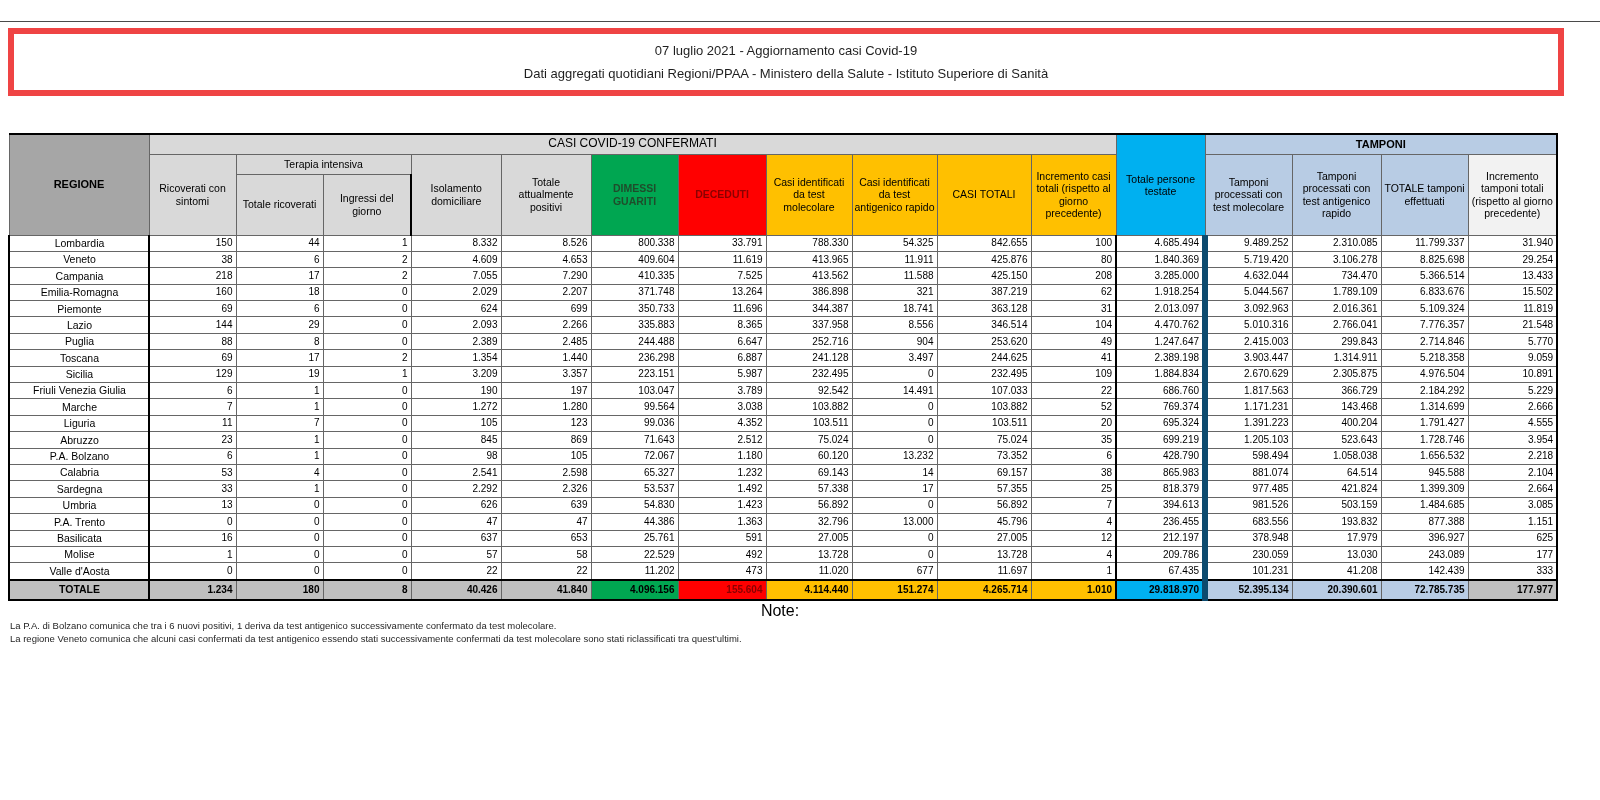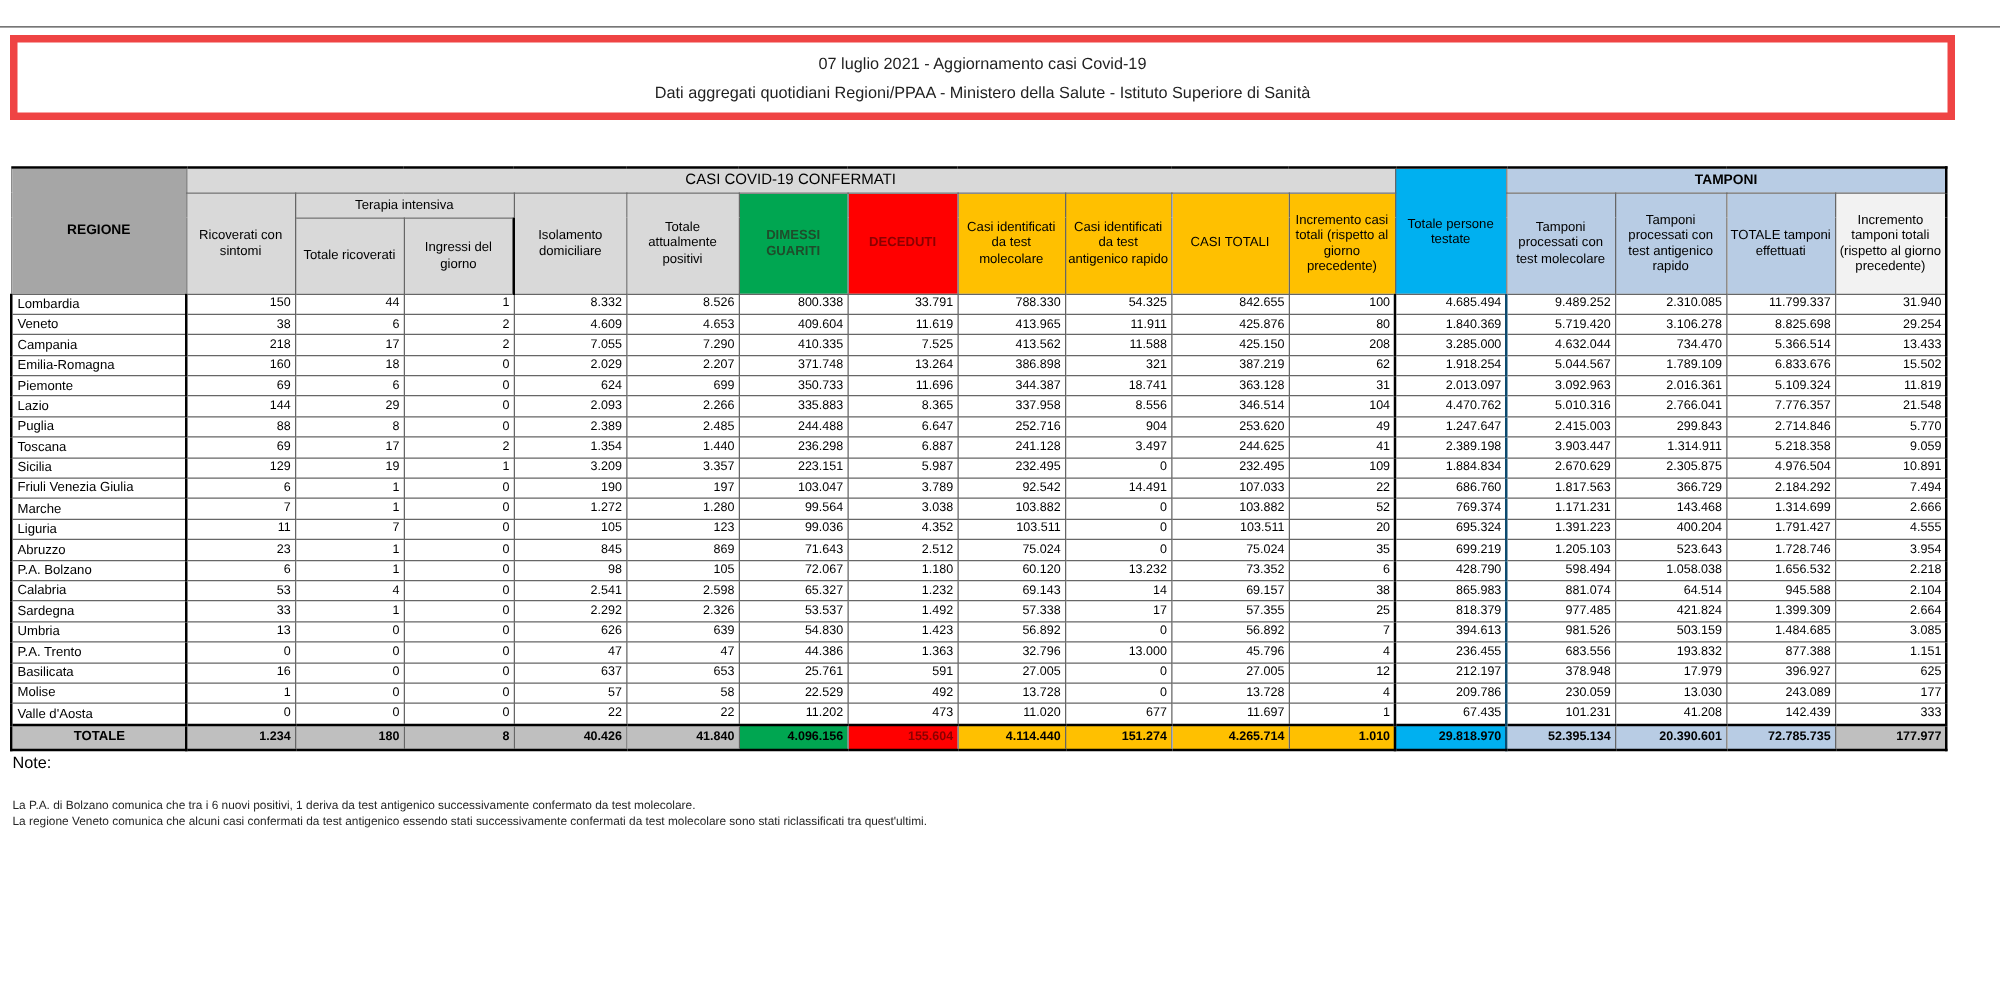--- a/index.html
+++ b/index.html
@@ -17,36 +17,36 @@
   thead .green-h{background:var(--green);color:var(--green-text);font-weight:bold;}
   thead .red-h{background:var(--red);color:var(--red-text);font-weight:bold;}
   thead .yellow-h{background:var(--yellow);}
   thead .cyan-h{background:var(--cyan);border-left:2px solid #000;border-right:2px solid #000;}
   thead .blue-h{background:var(--light-blue);}
   thead .pale-h{background:var(--pale-gray);}
   thead tr th:last-child{border-right:2px solid #000;}
   thead tr:first-child th{border-top:2px solid #000;}
   tbody td{height:13.4px;font-size:10px;line-height:1;padding:1px 3px;background:#fff;
     border:1px solid #6e6e6e;vertical-align:middle;}
-  tbody td.region{text-align:left;font-size:10.5px;padding-left:4px;}
+  tbody td.region{text-align:center;font-size:10.5px;padding-left:4px;}
   tbody td.num{text-align:right;}
   tbody td:first-child{border-left:2px solid #000;border-right:2px solid #000;}
   tbody td:nth-child(12){border-right:2px solid #000;}
-  tbody td:nth-child(13){border-left:2px solid #000;border-right:2px solid #0c4a6e;}
+  tbody td:nth-child(13){border-left:2px solid #000;border-right:6px solid #0c4a6e;}
   tbody td:last-child{border-right:2px solid #000;}
   tbody tr.totale td{height:16px;font-weight:bold;border-top:2px solid #000;border-bottom:2px solid #000;}
   td.gray{background:var(--totale-gray);}
   td.green{background:var(--green);}
   td.red{background:var(--red);color:var(--red-text);}
   td.yellow{background:var(--yellow);}
   td.cyan{background:var(--cyan);}
   td.blue{background:var(--light-blue);}
   tr.totale td.region{text-align:center;}
   .notes{position:absolute;left:10px;top:602px;width:1540px;}
-  .notes-label{font-size:13px;margin-bottom:22px;}
+  .notes-label{font-size:16px;text-align:center;}
   .note-line{font-size:9.5px;color:#262626;line-height:1.35;}
 </style>
 </head>
 <body>
 
 <div class="top-rule"></div>
 
 <div class="title-box">
   <div>07 luglio 2021 - Aggiornamento casi Covid-19</div>
   <div>Dati aggregati quotidiani Regioni/PPAA - Ministero della Salute - Istituto Superiore di Sanità</div>
@@ -282,21 +282,21 @@
         <td class="num">103.047</td>
         <td class="num">3.789</td>
         <td class="num">92.542</td>
         <td class="num">14.491</td>
         <td class="num">107.033</td>
         <td class="num">22</td>
         <td class="num">686.760</td>
         <td class="num">1.817.563</td>
         <td class="num">366.729</td>
         <td class="num">2.184.292</td>
-        <td class="num">7.494</td>
+        <td class="num">5.229</td>
       </tr>
       <tr>
         <td class="region">Marche</td>
         <td class="num">7</td>
         <td class="num">1</td>
         <td class="num">0</td>
         <td class="num">1.272</td>
         <td class="num">1.280</td>
         <td class="num">99.564</td>
         <td class="num">3.038</td>

